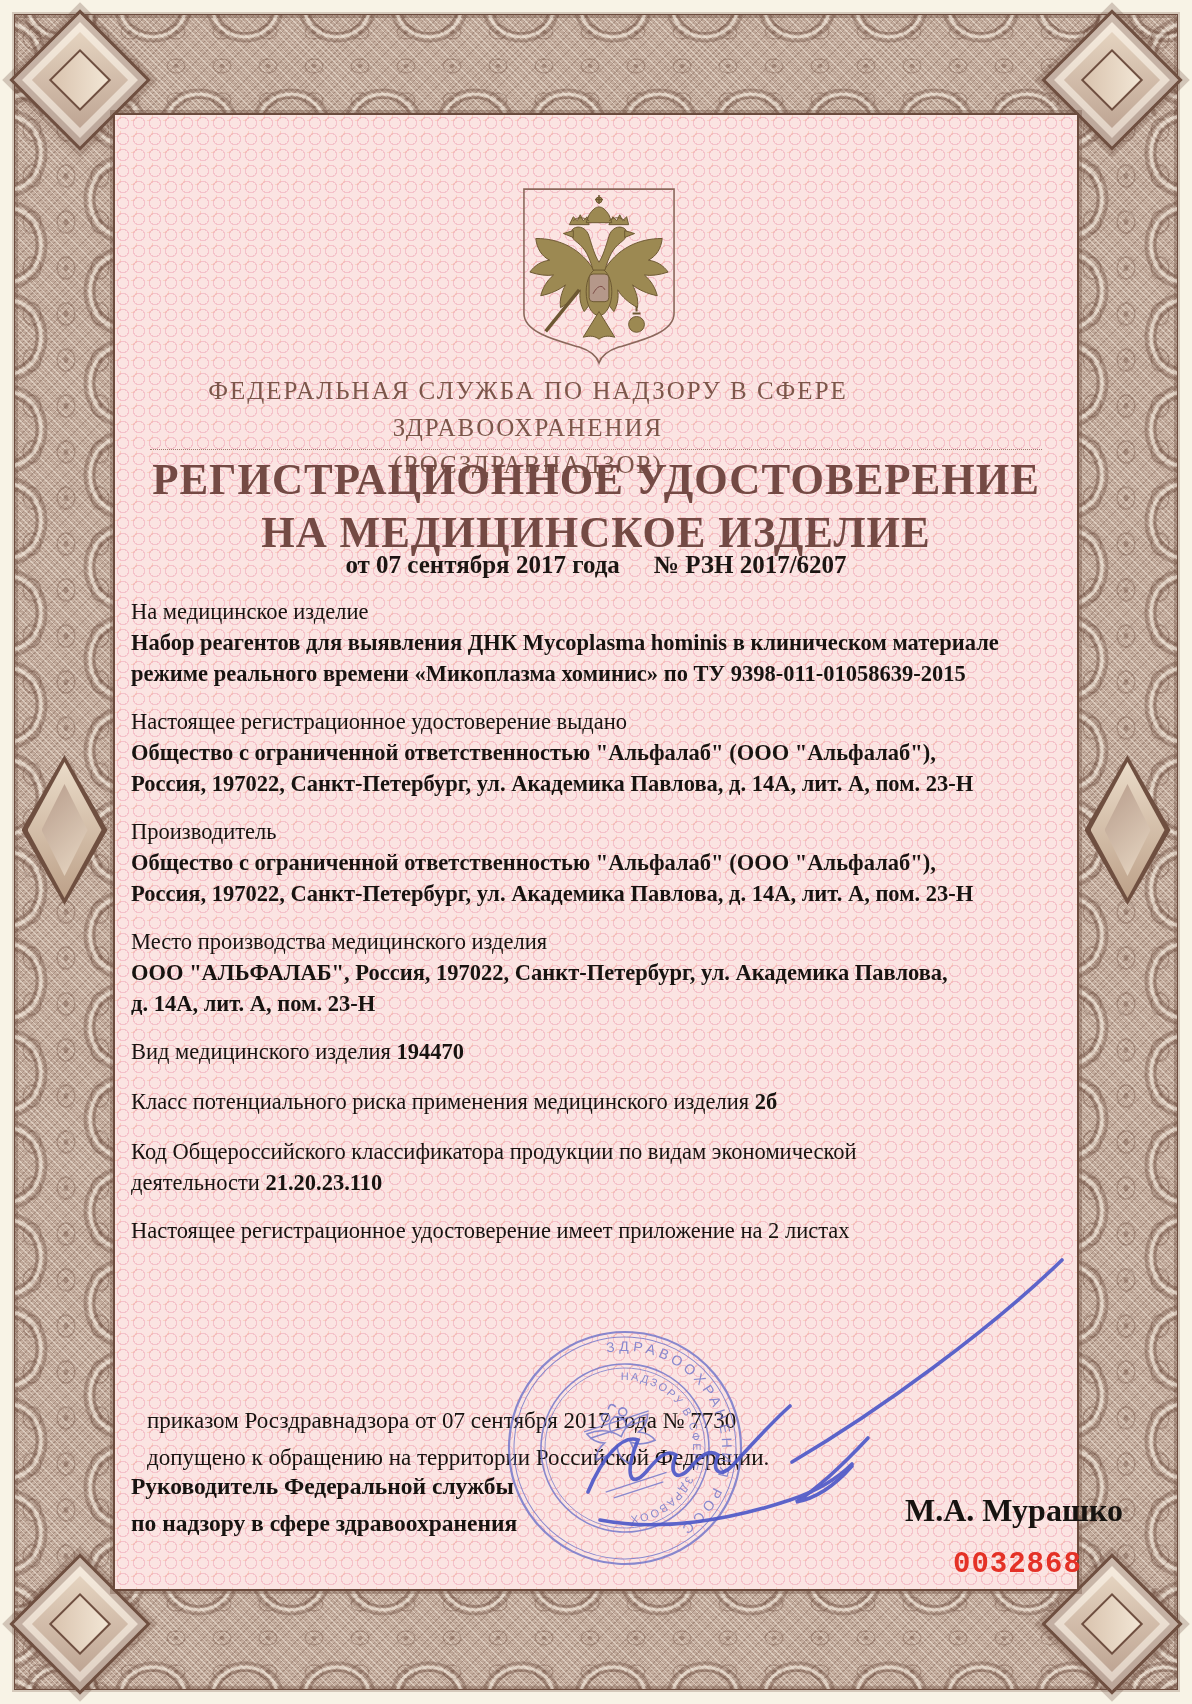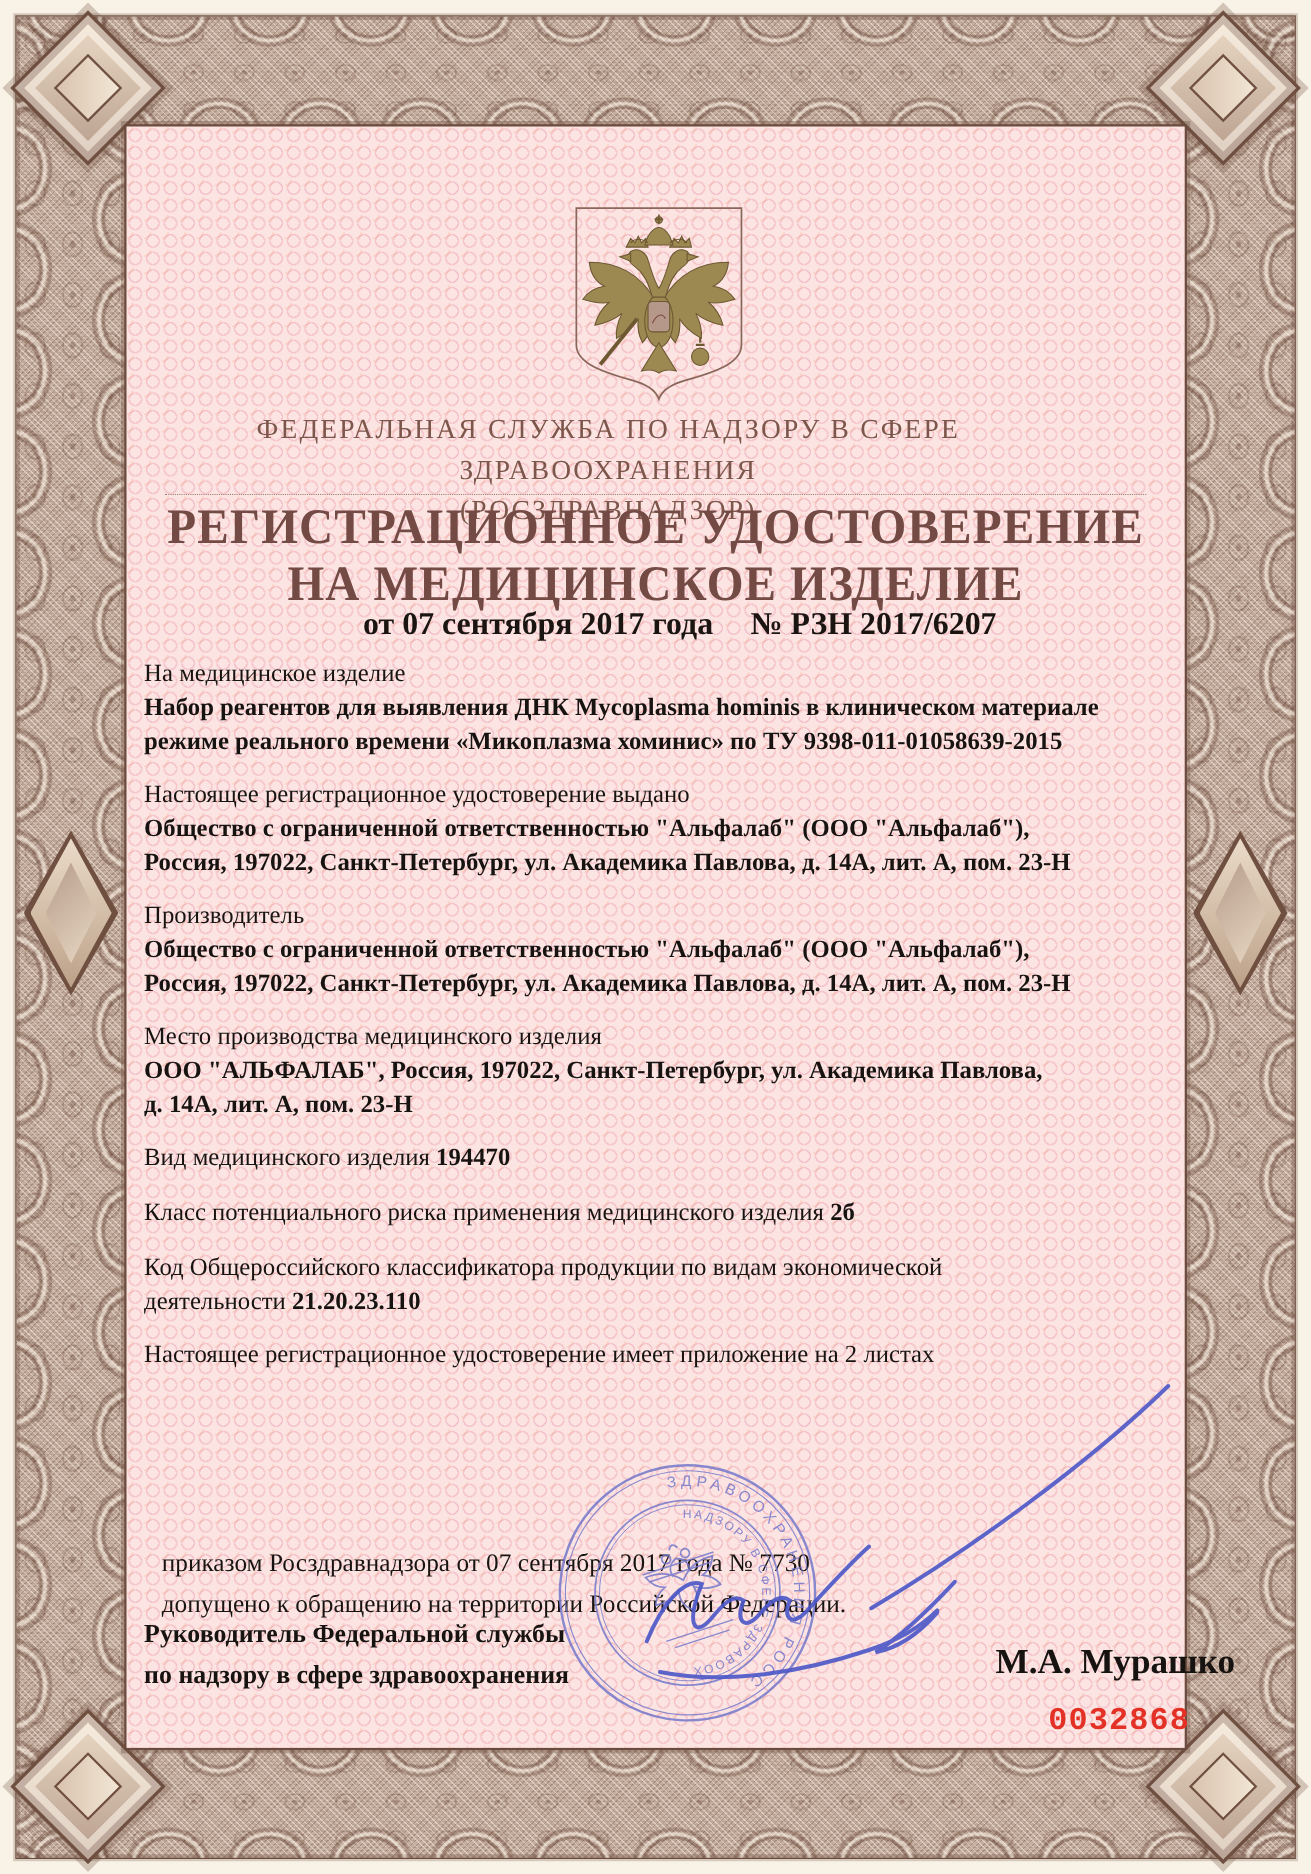--- a/index.html
+++ b/index.html
@@ -56,27 +56,27 @@
   .inner{position:absolute;left:115px;top:115px;width:962px;height:1474px;
     background-color:#fbe4e2;
     background-image:
       radial-gradient(circle at 8px 8px, transparent 5px, rgba(232,120,150,.33) 5px, rgba(232,120,150,.33) 6px, transparent 6.5px),
       radial-gradient(circle at 0 0, transparent 5px, rgba(243,166,120,.30) 5px, rgba(243,166,120,.30) 6px, transparent 6.5px);
     background-size:16px 16px;
     box-shadow:0 0 0 2px #6b4b3d, 0 0 0 5px rgba(107,75,61,.35);}
 
   
   .emblem{position:absolute;left:520px;top:186px;width:158px;height:180px;z-index:2;}
-  .agency{position:absolute;left:123px;width:860px;top:372px;text-align:center;color:#7c564a;
+  .agency{position:absolute;left:98px;width:860px;top:372px;text-align:center;color:#7c564a;
     font-size:25px;line-height:37px;letter-spacing:2px;z-index:2;}
   .rule{position:absolute;left:150px;width:892px;top:449px;border-top:1px dotted #9b7a6c;z-index:2;}
   .doc-title{position:absolute;left:115px;width:962px;top:456px;text-align:center;color:#744a44;
     font-weight:bold;font-size:43px;line-height:50px;letter-spacing:1px;transform:scaleY(1.05);z-index:2;}
   .dateline{position:absolute;left:115px;width:962px;top:551px;text-align:center;color:#1b1512;
-    font-weight:bold;font-size:29px;z-index:2;padding-left:22px;}
+    font-weight:bold;font-size:25px;z-index:2;}
   .dateline .gap{display:inline-block;width:34px;}
 
   .body{position:absolute;left:131px;top:596px;width:938px;color:#171310;
     font-size:22.5px;line-height:31px;z-index:2;}
   .body .sec{margin:0 0 17px 0;}
   .body .fld{margin:0 0 19px 0;}
   .body b{font-weight:bold;}
   .attach{margin-top:12px;}
 
   .order{position:absolute;left:147px;top:1402px;font-size:23px;line-height:37px;color:#171310;z-index:2;}

